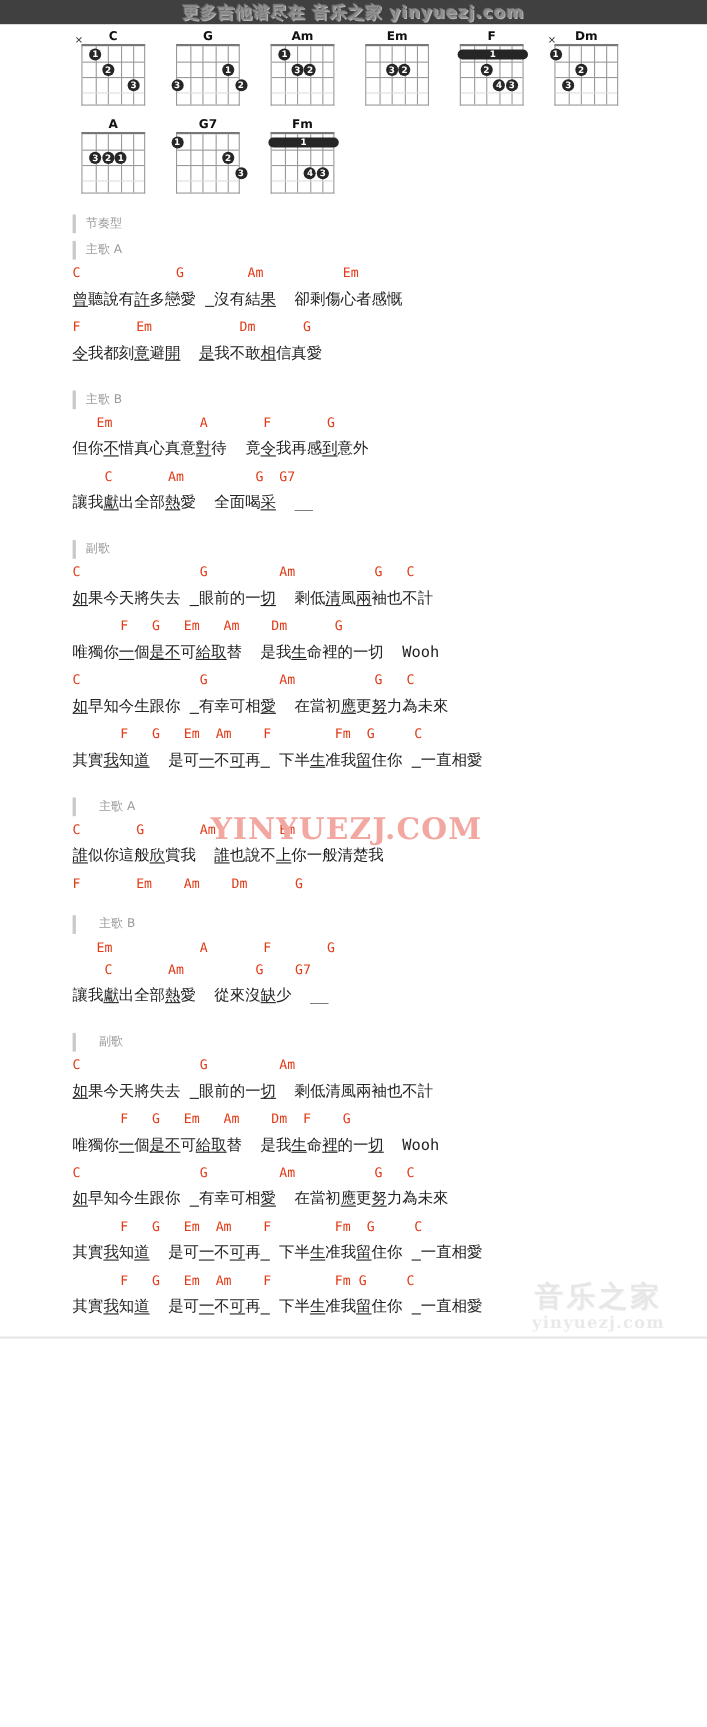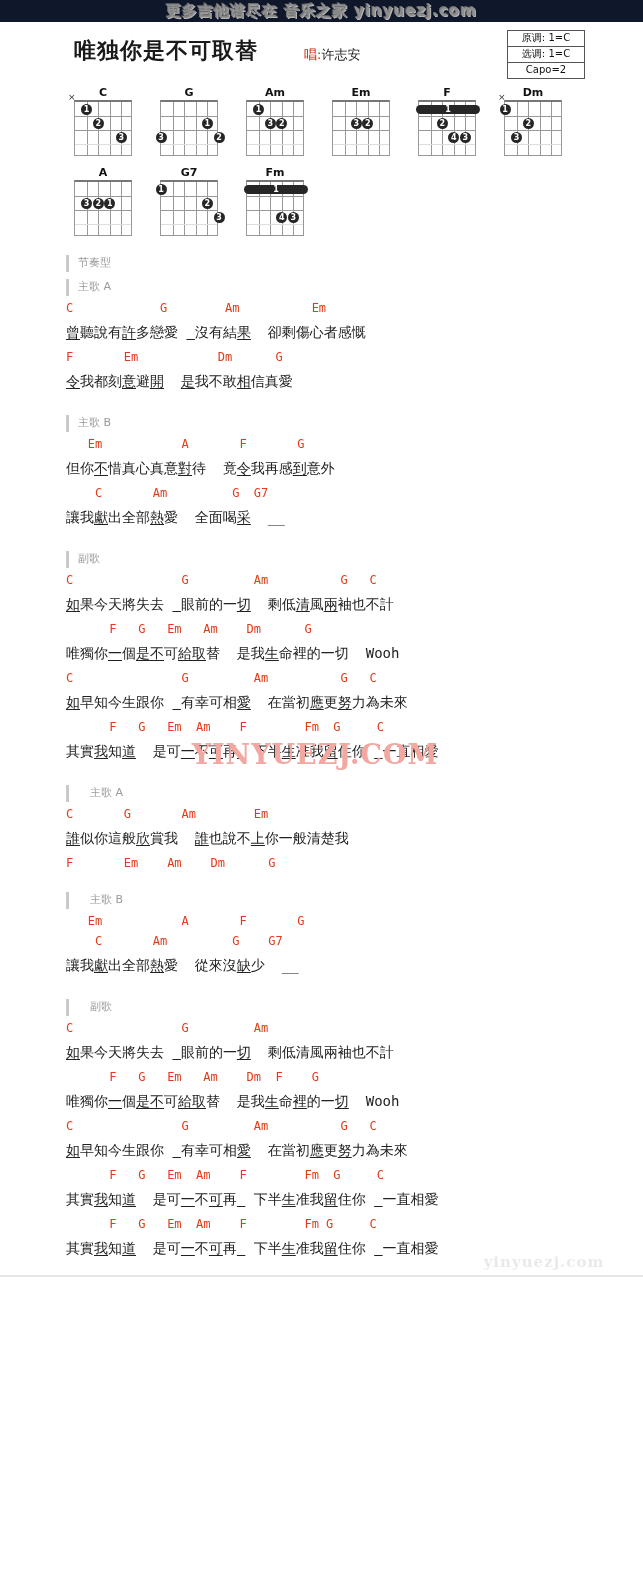--- a/index.html
+++ b/index.html
@@ -10,21 +10,21 @@
     background: #ffffff;
     font-family: "DejaVu Sans", "Liberation Sans", sans-serif;
     position: relative;
     overflow: hidden;
   }
 
   
   .banner {
     width: 643px;
     height: 22px;
-    background: #0f172a;
+    background: #404040;
     position: relative;
     overflow: hidden;
   }
   .banner-text {
     position:absolute;
     left:0; right:0; top:0;
     text-align:center;
     line-height:22px;
     font-size:15px;
     font-weight:bold;
@@ -228,31 +228,20 @@
 </style>
 </head>
 <body>
 
 <div class="banner">
   <div class="banner-text">更多吉他谱尽在  音乐之家 yinyuezj.com</div>
 </div>
 
 <div class="sheet">
 
-  <div class="title-row">
-    <div class="song-title">唯独你是不可取替</div>
-    <div class="singer-wrap">
-      <span class="singer-label">唱:</span><span class="singer-name">许志安</span>
-    </div>
-    <div class="keybox" id="keybox">
-        <div>原调: 1=C</div>
-        <div>选调: 1=C</div>
-        <div>Capo=2</div>
-      </div>
-  </div>
 
   <div class="chords-area" id="chords-area">
       <div class="chord-row">
         <div class="chord">
           <div class="chord-name">C</div>
           <div class="grid-wrap">
             <div class="grid">
               <div class="vline" style="left: 11.6px;"></div>
               <div class="vline" style="left: 23.2px;"></div>
               <div class="vline" style="left: 34.8px;"></div>
@@ -469,17 +458,18 @@
         <div class="lyricline">其實<u>我</u>知<u>道</u>  是可<u>一</u>不<u>可</u>再<u> </u> 下半<u>生</u>准我<u>留</u>住你 <u> </u>一直相愛</div>
         <div class="spacer"></div>
       </div>
     </div>
 
   <div class="wm wm-mid">
     <div class="en">YINYUEZJ.COM</div>
   </div>
 
   <div class="wm wm-bot">
+    <div class="cn">音乐之家</div>
     <div class="en">yinyuezj.com</div>
   </div>
 
   <div class="bottom-rule"></div>
 </div>
 
 </body></html>

